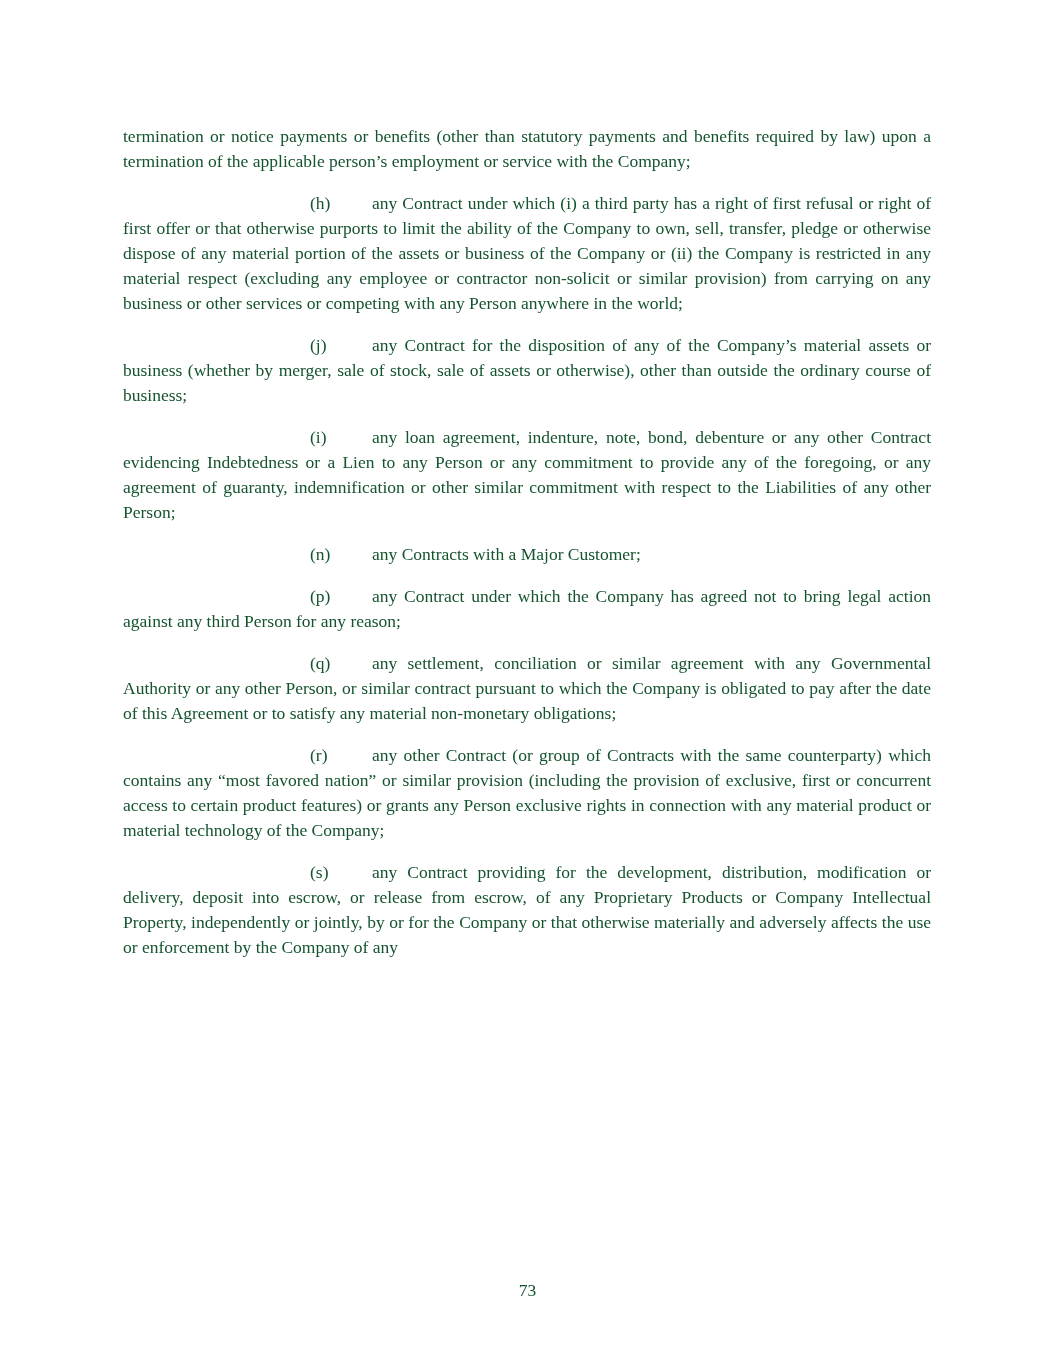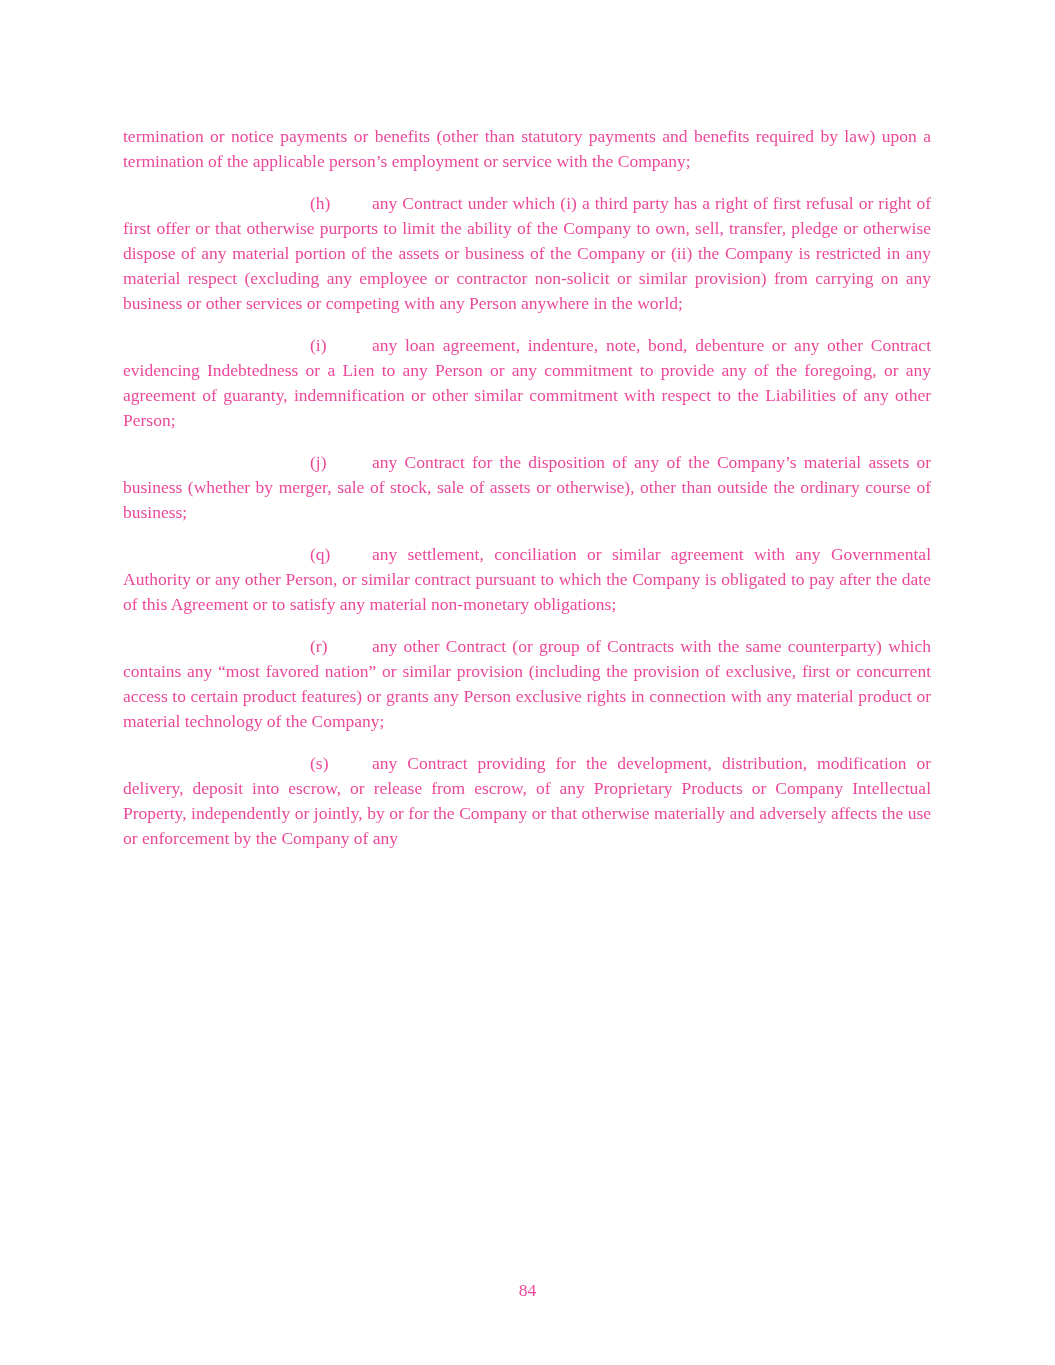--- a/index.html
+++ b/index.html
@@ -6,21 +6,21 @@
     margin: 0;
     padding: 0;
     background: #ffffff;
   }
   .page {
     position: relative;
     width: 1055px;
     height: 1365px;
     background: #ffffff;
     font-family: "Liberation Serif", "DejaVu Serif", serif;
-    color: #ec4899;
+    color: #14532d;
     overflow: hidden;
     box-sizing: border-box;
   }
   .content {
     position: absolute;
     top: 124px;
     left: 123px;
     width: 808px;
   }
   .para {
@@ -51,20 +51,22 @@
     line-height: 25px;
   }
 </style>
 </head>
 <body>
 
 <div class="page">
   <div class="content" id="paragraph-container">
       <p class="para">termination or notice payments or benefits (other than statutory payments and benefits required by law) upon a termination of the applicable person’s employment or service with the Company;</p>
       <p class="para lettered"><span class="label">(h)</span>any Contract under which (i) a third party has a right of first refusal or right of first offer or that otherwise purports to limit the ability of the Company to own, sell, transfer, pledge or otherwise dispose of any material portion of the assets or business of the Company or (ii) the Company is restricted in any material respect (excluding any employee or contractor non-solicit or similar provision) from carrying on any business or other services or competing with any Person anywhere in the world;</p>
+      <p class="para lettered"><span class="label">(j)</span>any Contract for the disposition of any of the Company’s material assets or business (whether by merger, sale of stock, sale of assets or otherwise), other than outside the ordinary course of business;</p>
       <p class="para lettered"><span class="label">(i)</span>any loan agreement, indenture, note, bond, debenture or any other Contract evidencing Indebtedness or a Lien to any Person or any commitment to provide any of the foregoing, or any agreement of guaranty, indemnification or other similar commitment with respect to the Liabilities of any other Person;</p>
-      <p class="para lettered"><span class="label">(j)</span>any Contract for the disposition of any of the Company’s material assets or business (whether by merger, sale of stock, sale of assets or otherwise), other than outside the ordinary course of business;</p>
+      <p class="para lettered"><span class="label">(n)</span>any Contracts with a Major Customer;</p>
+      <p class="para lettered"><span class="label">(p)</span>any Contract under which the Company has agreed not to bring legal action against any third Person for any reason;</p>
       <p class="para lettered"><span class="label">(q)</span>any settlement, conciliation or similar agreement with any Governmental Authority or any other Person, or similar contract pursuant to which the Company is obligated to pay after the date of this Agreement or to satisfy any material non-monetary obligations;</p>
       <p class="para lettered"><span class="label">(r)</span>any other Contract (or group of Contracts with the same counterparty) which contains any “most favored nation” or similar provision (including the provision of exclusive, first or concurrent access to certain product features) or grants any Person exclusive rights in connection with any material product or material technology of the Company;</p>
       <p class="para lettered"><span class="label">(s)</span>any Contract providing for the development, distribution, modification or delivery, deposit into escrow, or release from escrow, of any Proprietary Products or Company Intellectual Property, independently or jointly, by or for the Company or that otherwise materially and adversely affects the use or enforcement by the Company of any</p>
     </div>
-  <div class="page-number">84</div>
+  <div class="page-number">73</div>
 </div>
 
 </body></html>

